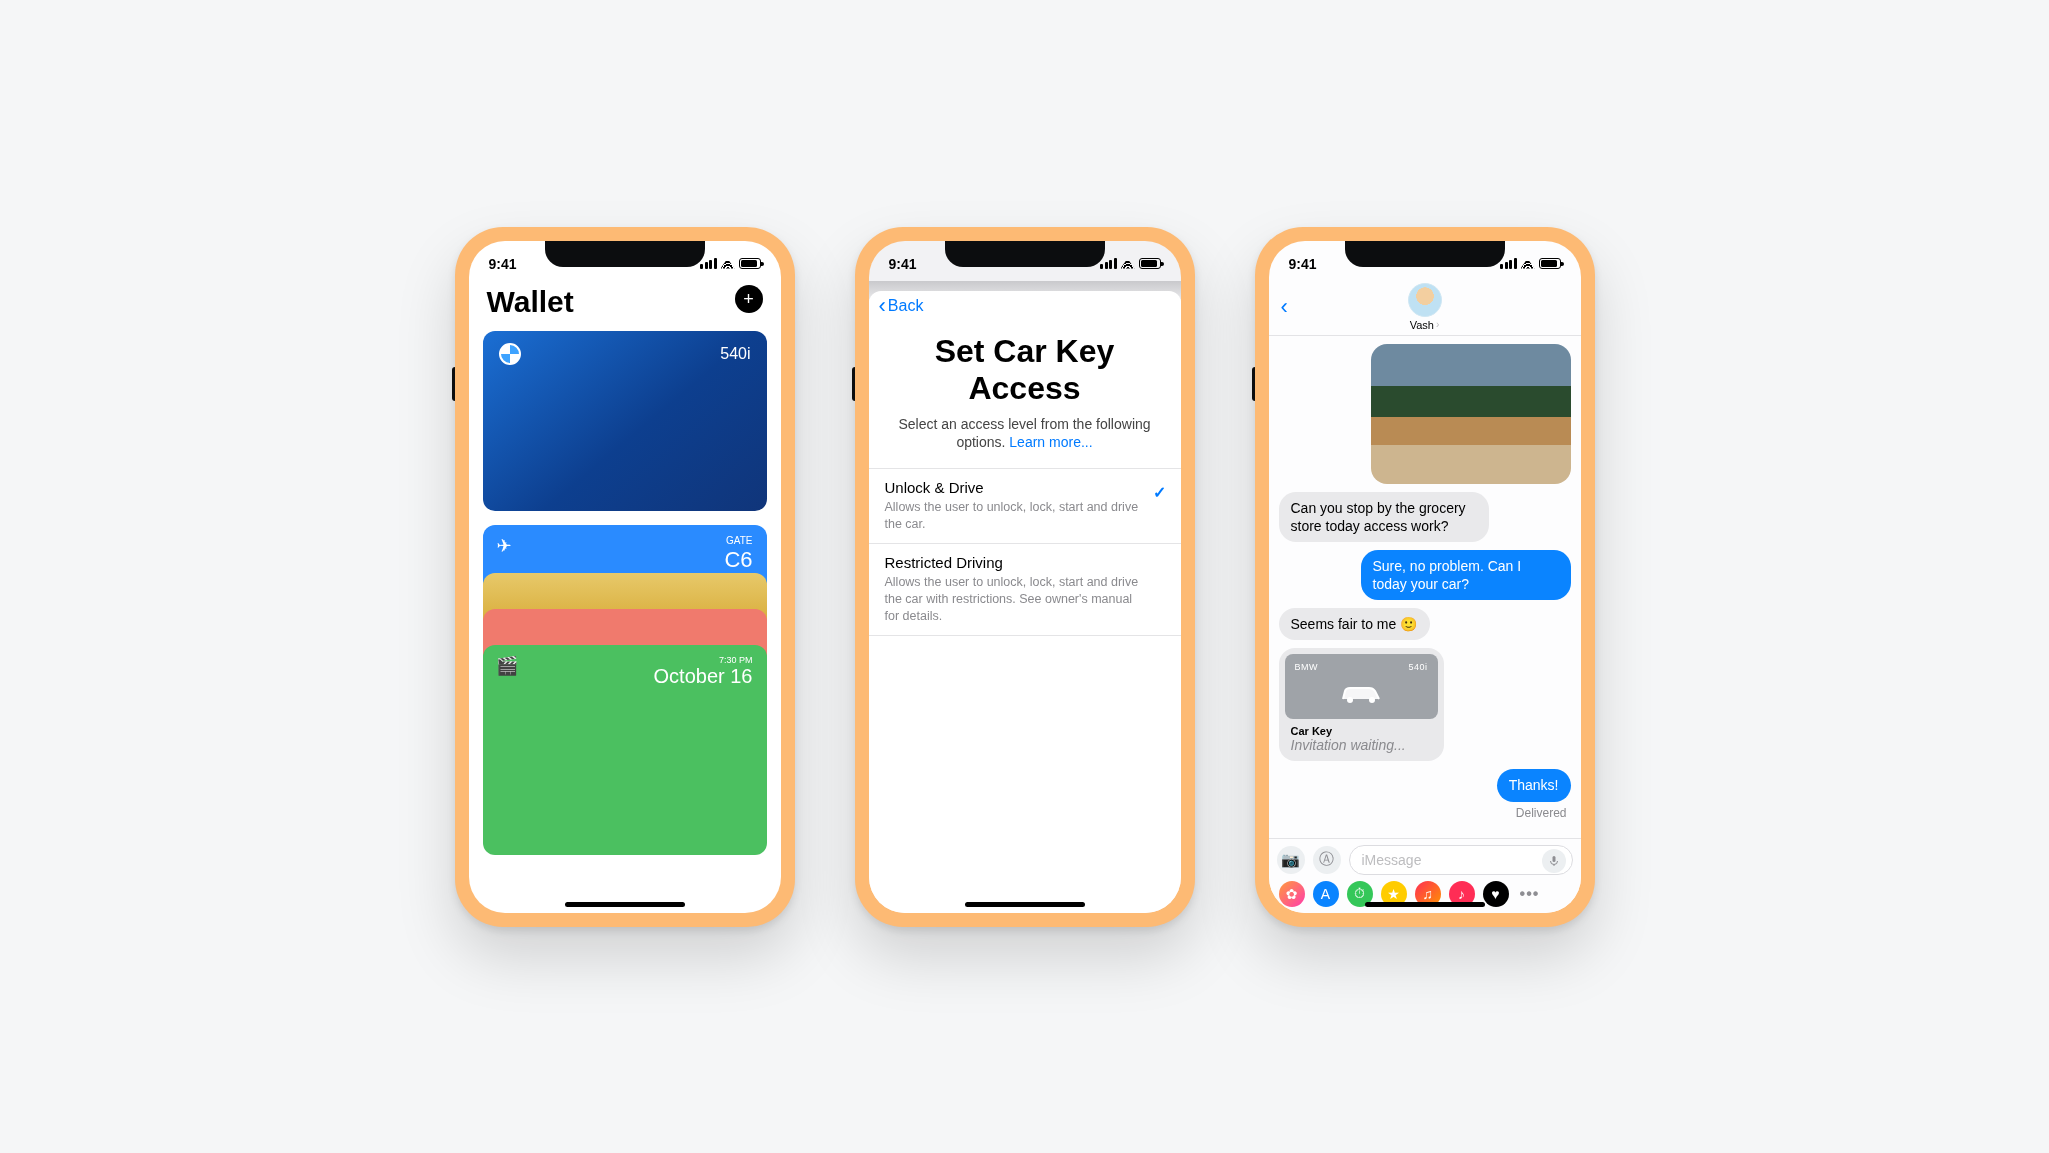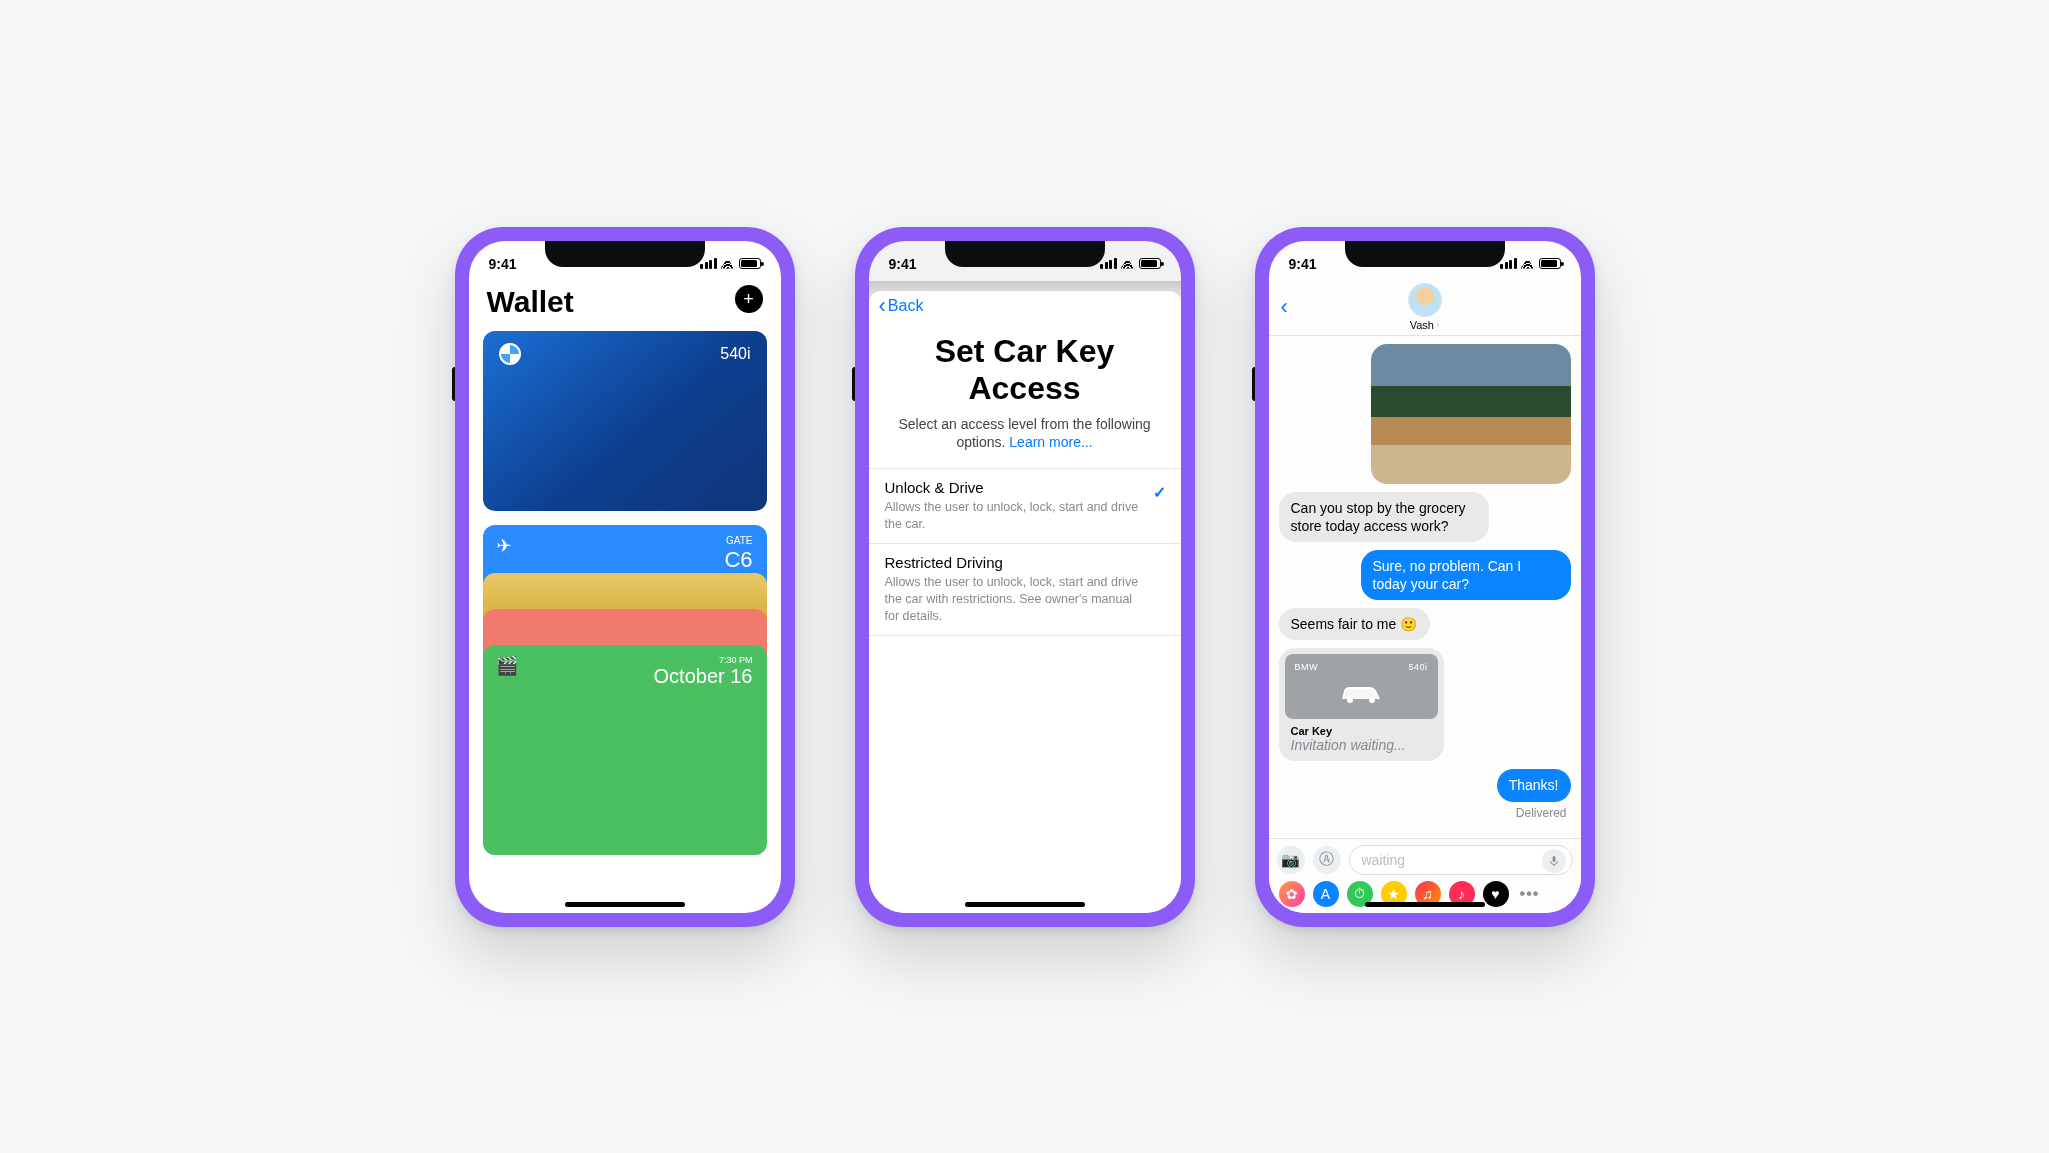--- a/index.html
+++ b/index.html
@@ -9,21 +9,21 @@
     min-height: 1153px;
     display: flex;
     justify-content: center;
     align-items: center;
     gap: 60px;
     padding: 40px;
   }
   .phone {
     width: 340px;
     height: 700px;
-    background: #8b5cf6;
+    background: #fdba74;
     border-radius: 48px;
     padding: 14px;
     position: relative;
     box-shadow: 0 30px 60px rgba(0,0,0,0.15), 0 4px 8px rgba(0,0,0,0.1);
   }
   .phone::before { 
     content:"";
     position:absolute;
     left:-3px; top:140px;
     width:3px; height:34px;
@@ -370,21 +370,21 @@
 
       <div class="bubble out" style="align-self:flex-end;">Thanks!</div>
       <div class="delivered">Delivered</div>
     </div>
 
     <div class="compose">
       <div class="compose-row">
         <div class="round">📷</div>
         <div class="round">Ⓐ</div>
         <div class="msg-input">
-          <span>waiting</span>
+          <span>iMessage</span>
           <span class="mic">
             <svg width="12" height="12" viewBox="0 0 12 12">
                 <rect x="4.5" y="1" width="3" height="6" rx="1.5" fill="#8e8e93"></rect>
                 <path d="M2.5 6a3.5 3.5 0 0 0 7 0" stroke="#8e8e93" stroke-width="1" fill="none"></path>
                 <line x1="6" y1="9.5" x2="6" y2="11" stroke="#8e8e93"></line>
               </svg>
           </span>
         </div>
       </div>
       <div class="app-strip" id="app-strip">

